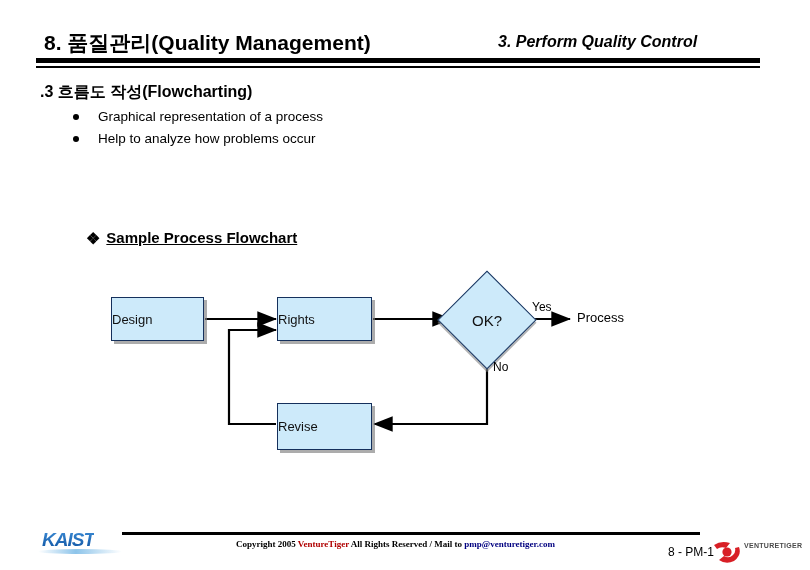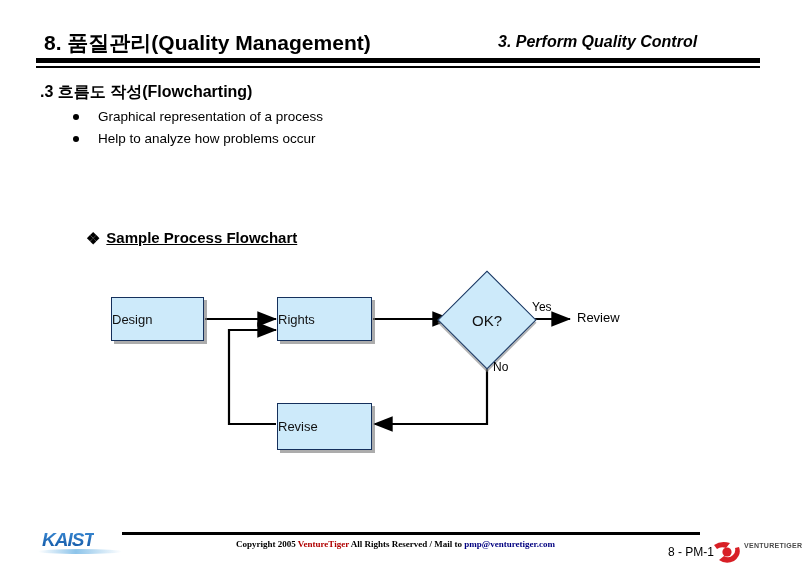--- a/index.html
+++ b/index.html
@@ -305,21 +305,21 @@
   <div class="diamond-shape"></div>
   <div class="diamond-label">OK?</div>
 </div>
 
 <div class="flow-box" id="box-revise">
   <span>Revise</span>
 </div>
 
 <div class="flow-label" id="label-yes">Yes</div>
 <div class="flow-label" id="label-no">No</div>
-<div class="flow-label" id="label-proceed">Review</div>
+<div class="flow-label" id="label-proceed">Process</div>
 
 <div id="footer-rule"></div>
 
 <div id="footer-copyright">
   <span>Copyright 2005 </span><span class="brand">VentureTiger</span><span> All Rights Reserved / Mail to </span><span class="mail">pmp@venturetiger.com</span>
 </div>
 
 <div id="page-number">8 - PM-1</div>
 
 <div id="kaist-logo">

